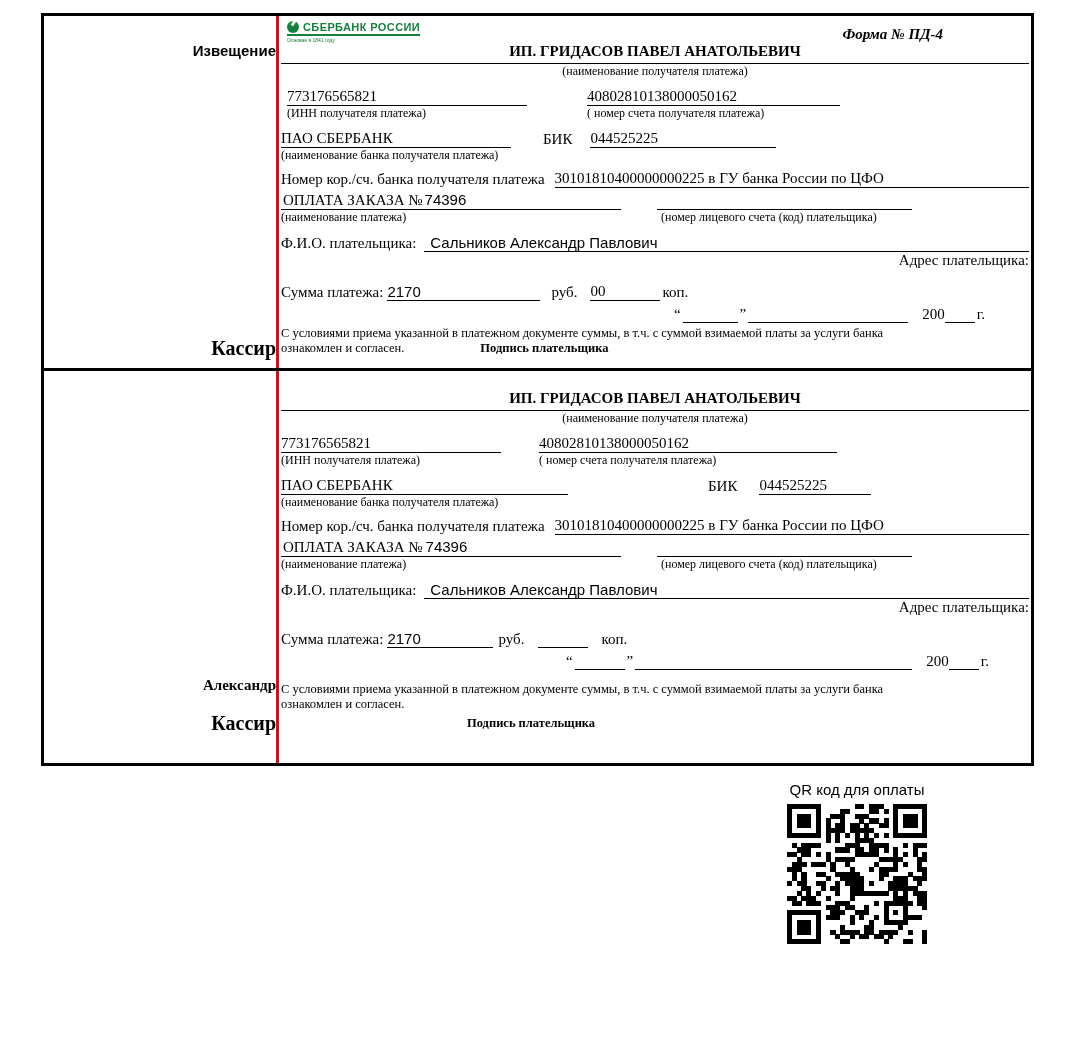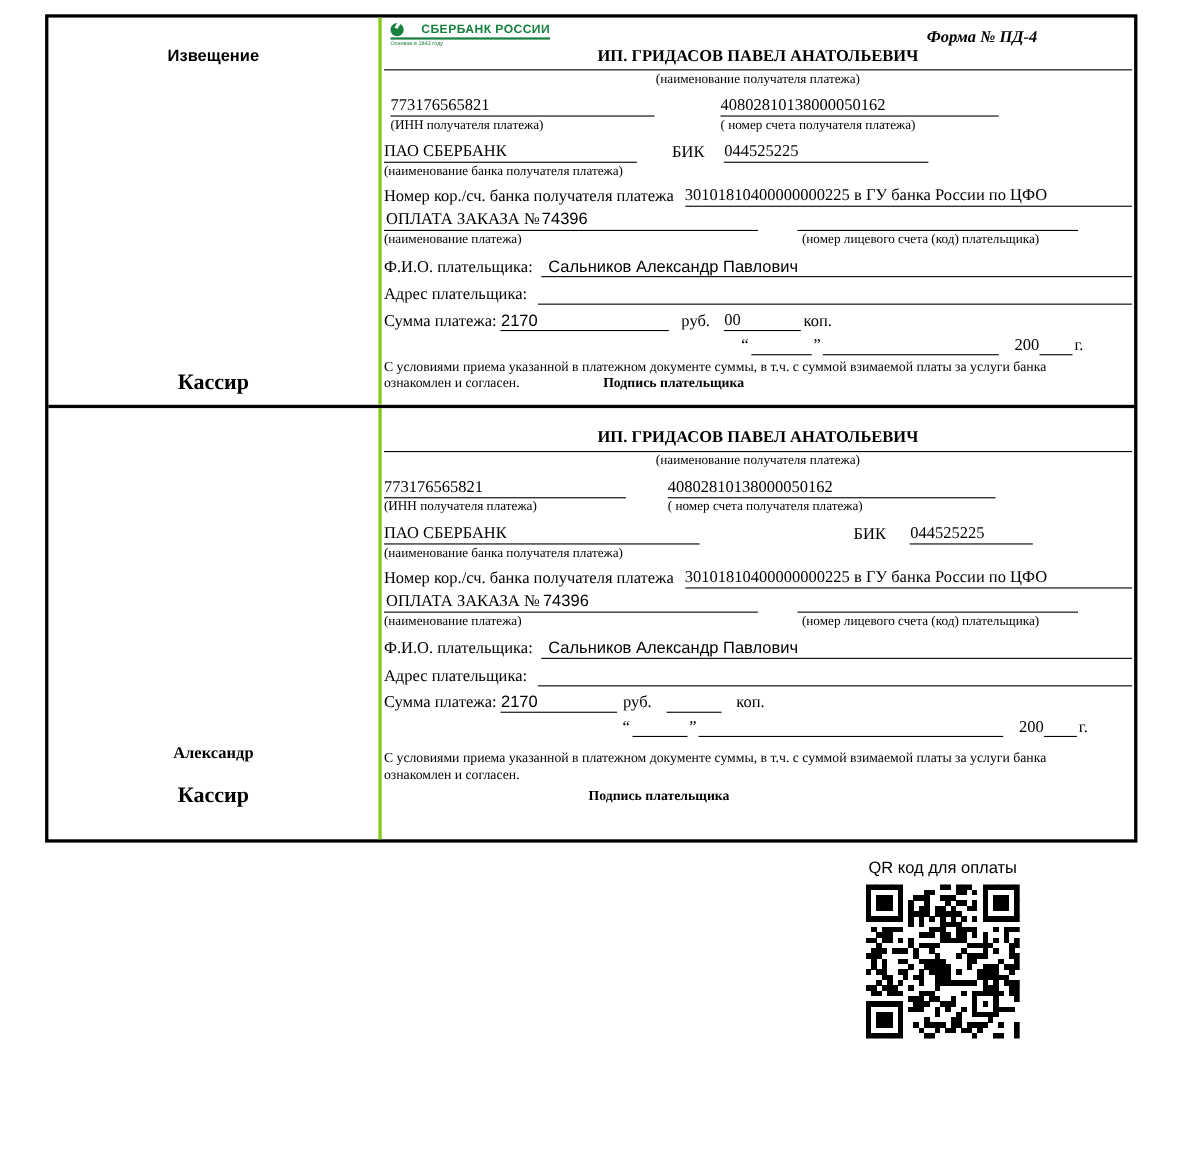--- a/index.html
+++ b/index.html
@@ -4,36 +4,36 @@
 <style>
   * { margin:0; padding:0; box-sizing:border-box; }
   html,body { background:#fff; }
   .page {
     position:relative; width:1073px; height:1050px; background:#fff; color:#000;
     font-family:"Liberation Serif", serif; overflow:hidden;
   }
   .pd4 { position:absolute; left:41px; top:13px; width:993px; border:3px solid #000; background:#fff; }
   .section { display:flex; }
   .s1 { border-bottom:3px solid #000; }
-  .stub { width:303px; border-right:3px solid #84cc16; display:flex; flex-direction:column; align-items:center; flex-shrink:0; }
+  .stub { width:235px; border-right:3px solid #b91c1c; display:flex; flex-direction:column; align-items:flex-end; flex-shrink:0; }
   .s1 .stub, .s1 .bodycell { height:352px; }
   .s2 .stub, .s2 .bodycell { height:392px; }
   .bodycell { flex:1; position:relative; padding:2px 2px 0 2px; overflow:hidden; }
 
   .stub-title { font-weight:bold; font-size:15px; }
   .s1 .stub-title { font-family:"Liberation Sans", sans-serif; margin-top:26px; }
   .stub-cashier { font-weight:bold; font-size:20px; }
   .s1 .stub-cashier { margin-top:auto; margin-bottom:8px; }
   .s2 .stub { justify-content:flex-end; }
   .s2 .stub-cashier { margin-top:18px; margin-bottom:28px; }
 
   .header { position:relative; height:46px; border-bottom:1px solid #000; }
   .s2 .header { height:38px; }
   .logo { position:absolute; left:6px; top:3px; }
-  .logo-row { display:flex; align-items:center; gap:16px; border-bottom:2px solid #167f3d; padding-bottom:1px; }
+  .logo-row { display:flex; align-items:center; gap:4px; border-bottom:2px solid #167f3d; padding-bottom:1px; }
   .logo-icon { width:12px; height:12px; border-radius:50%; background:#167f3d; position:relative; }
   .logo-icon::after { content:""; position:absolute; left:5px; top:-1px; width:3px; height:6px; background:#fff; transform:rotate(33deg); }
   .logo-text { color:#167f3d; font-family:"Liberation Sans", sans-serif; font-weight:bold; font-size:11px; letter-spacing:.4px; white-space:nowrap; }
   .logo-tagline { color:#167f3d; font-family:"Liberation Sans", sans-serif; font-size:5px; margin-top:1px; white-space:nowrap; }
   .form-no { position:absolute; right:86px; top:8px; font-size:15px; font-weight:bold; font-style:italic; white-space:nowrap; }
   .payee-name { position:absolute; left:0; right:0; bottom:3px; text-align:center; font-weight:bold; font-size:15px; }
 
   .lblrow { display:flex; font-size:12px; height:16px; align-items:flex-start; }
   .valrow { display:flex; font-size:15px; height:26px; align-items:flex-end; }
   .u { border-bottom:1px solid #000; }
@@ -59,21 +59,21 @@
   .corr-u { flex:1; margin-left:10px; }
 
   .purp-row { height:22px; }
   .purp-u1 { width:340px; padding-left:2px; }
   .purp-u2 { width:255px; margin-left:36px; }
   .purp-l1 { width:360px; }
   .purp-l2 { width:290px; margin-left:20px; }
 
   .fio-u { flex:1; margin-left:8px; padding-left:6px; }
   .addr-u { flex:1; margin-left:10px; }
-  .addr-row { height:25px; }
+  .addr-row { height:25px;flex-direction:column; }
 
   .sum-row { height:24px; }
   .sum-rub-u { margin-left:4px; width:153px; }
   .rub-lbl { margin-left:11px;text-align:center; }
   .kop-u { margin-left:13px; width:70px; }
   .kop-lbl { margin-left:2px; }
   .s2 .sum-rub-u { width:106px; }
   .s2 .rub-lbl { margin-left:5px; }
   .s2 .kop-u { margin-left:14px; width:50px; }
   .s2 .kop-lbl { margin-left:13px; }

